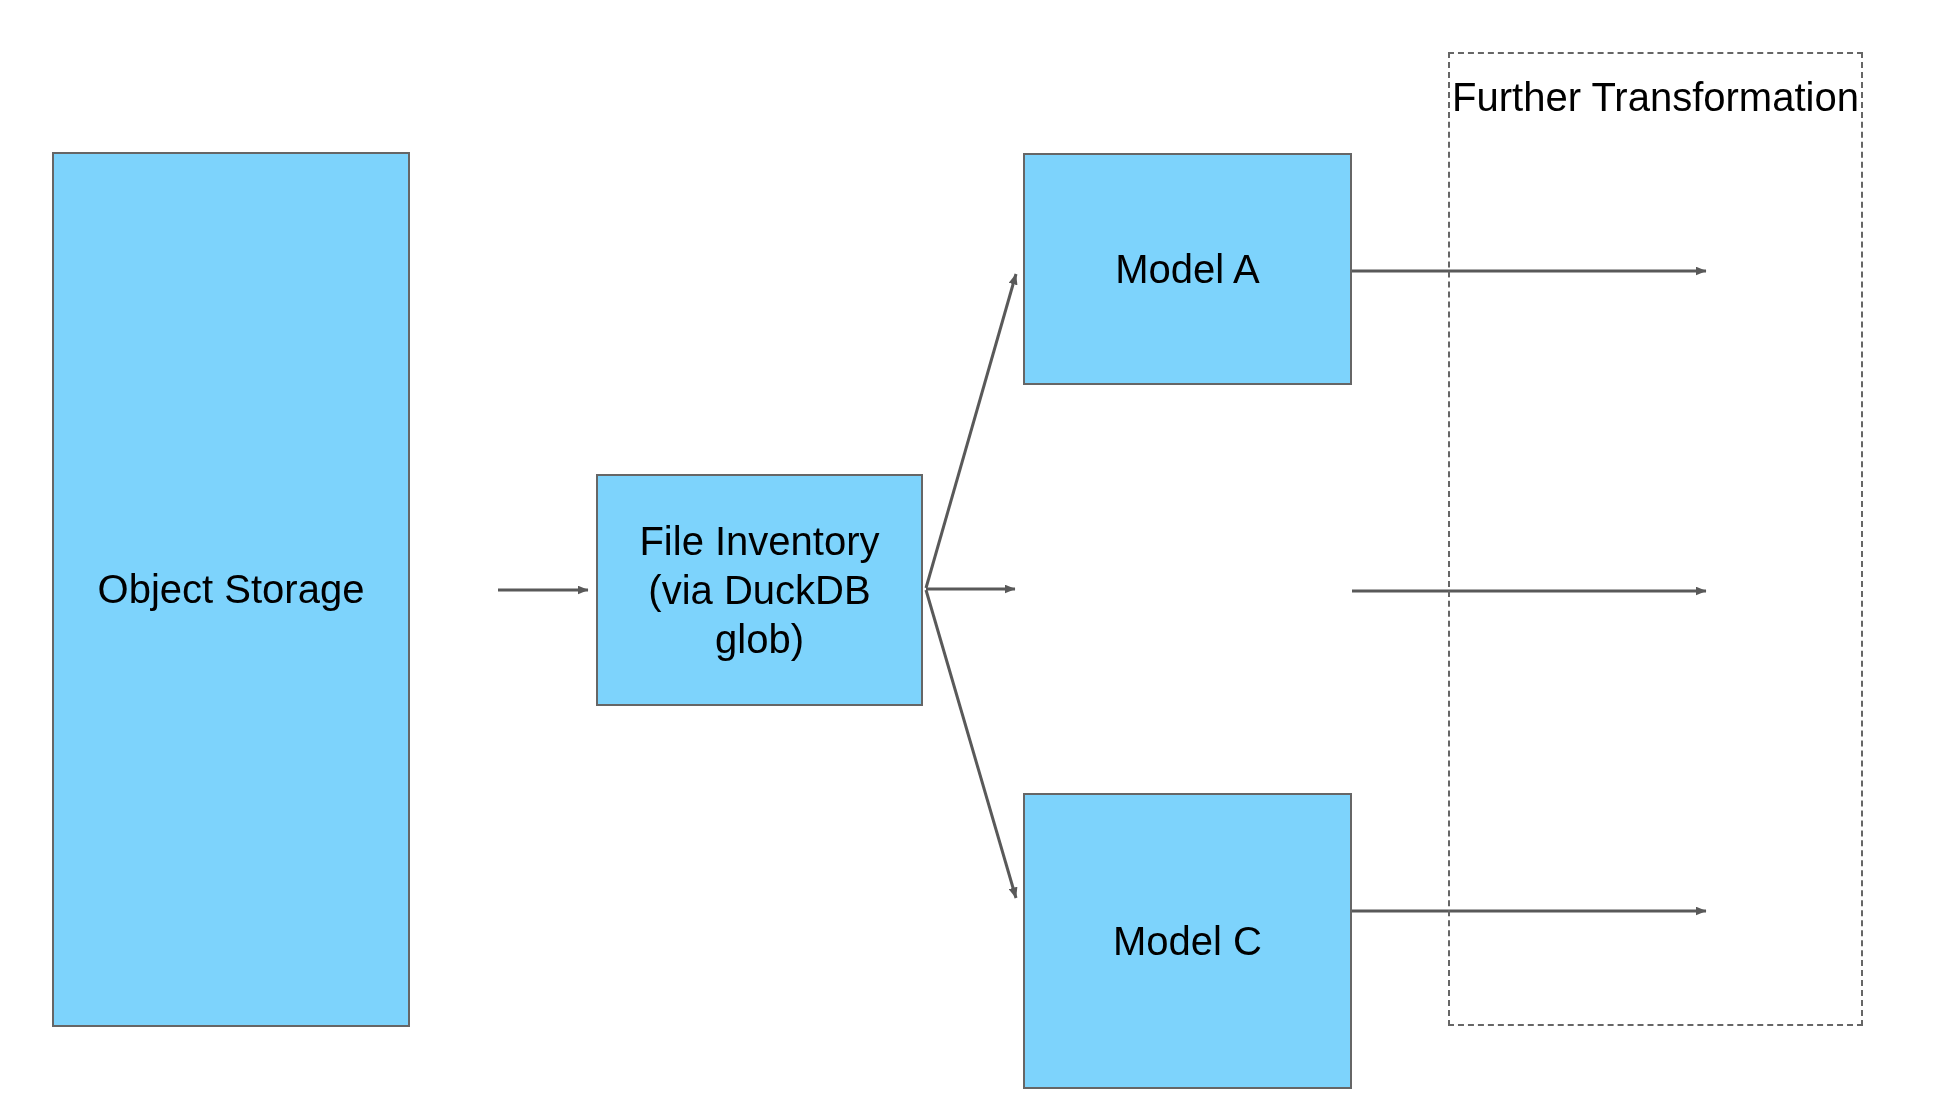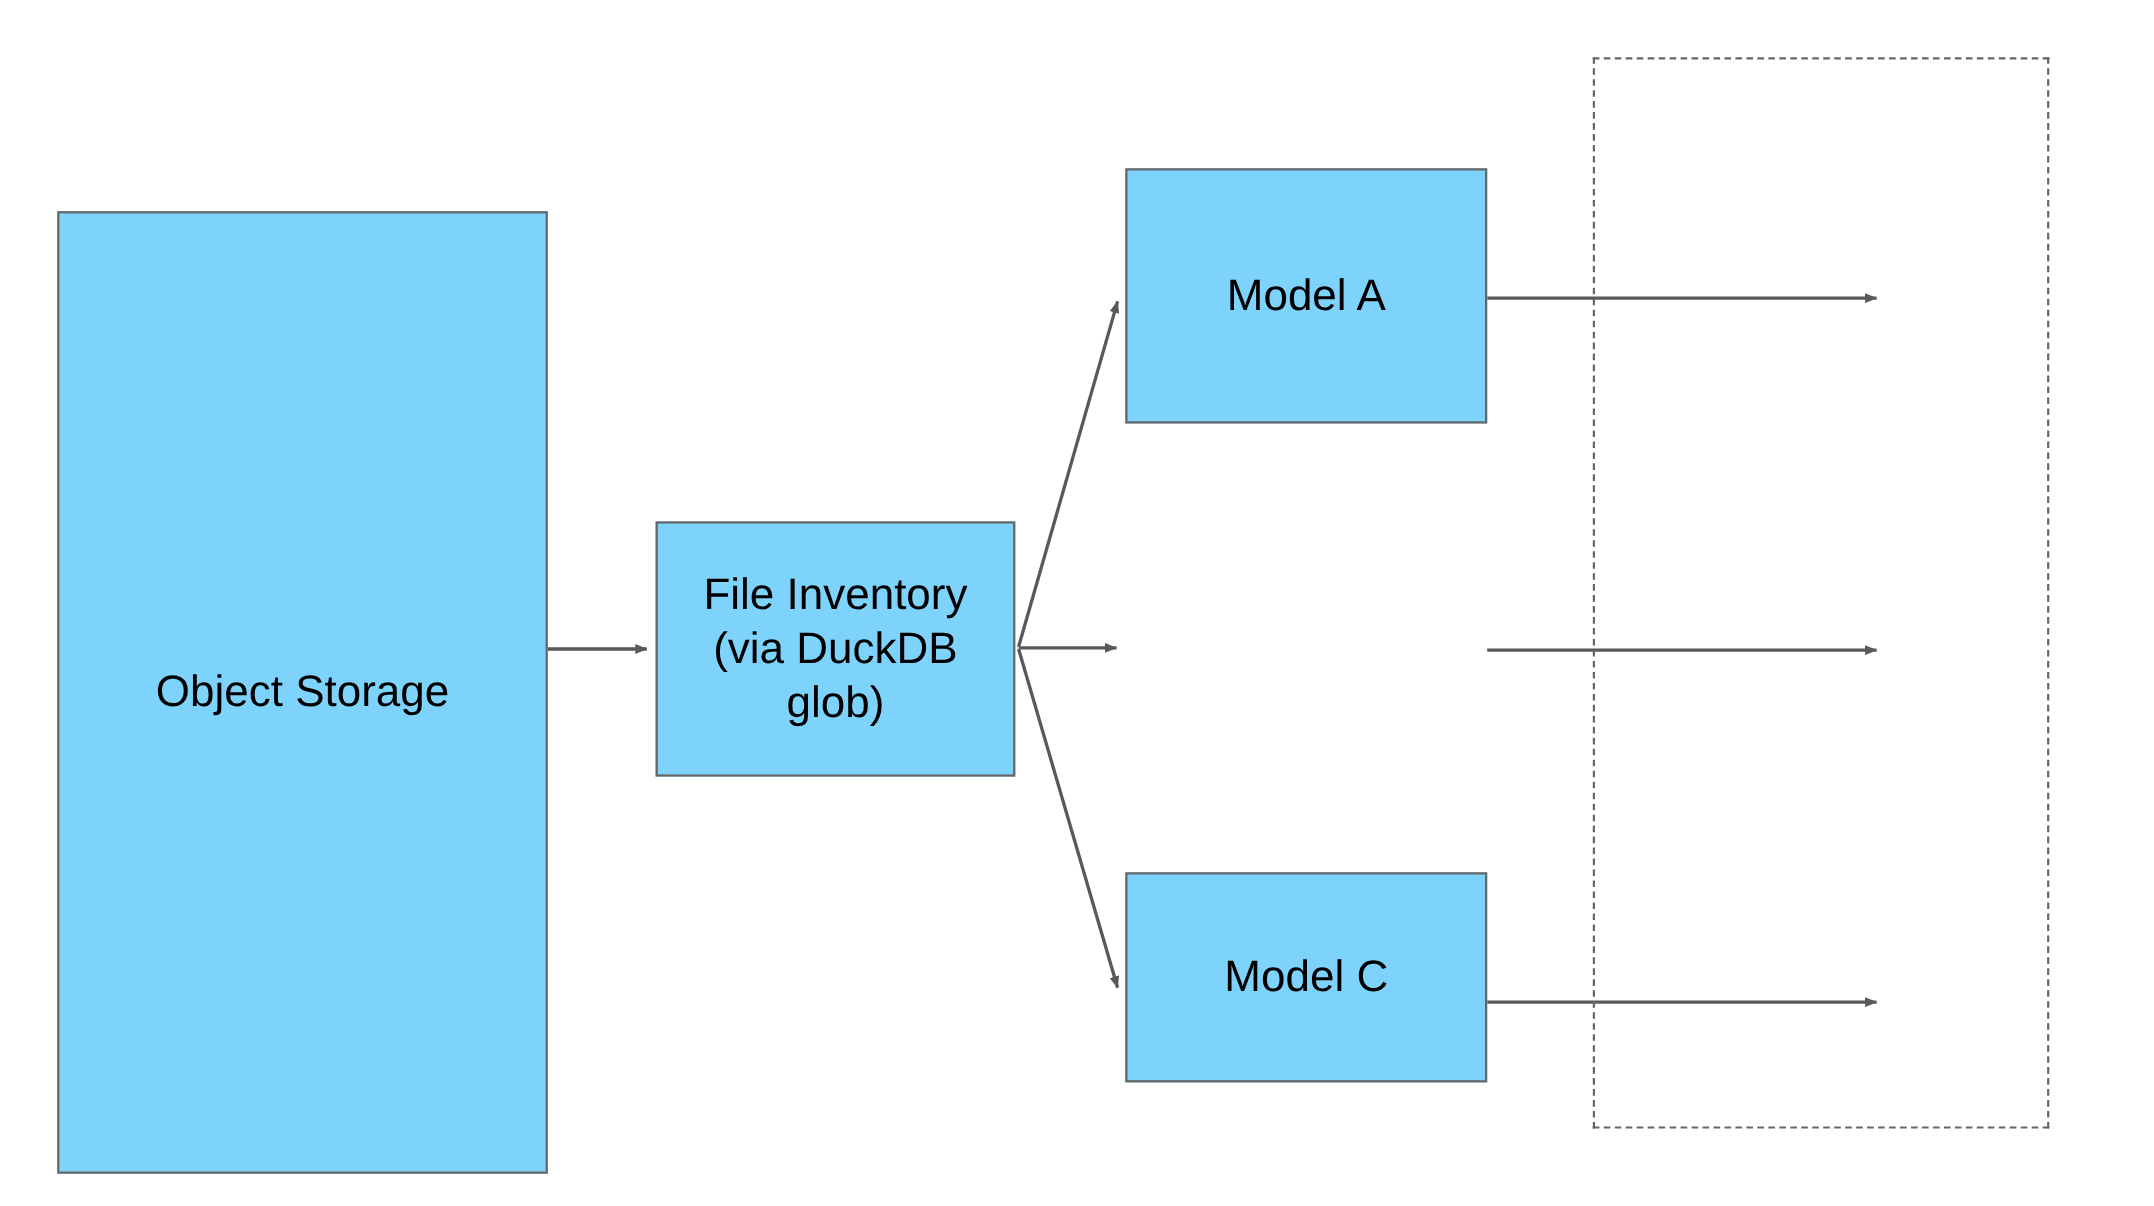--- a/index.html
+++ b/index.html
@@ -51,23 +51,22 @@
     font-size: 40px;
     line-height: 46px;
     font-family: "Liberation Sans", sans-serif;
     white-space: nowrap;
     text-align: center;
   }
   
   #node-object-storage {
     left: 52px;
     top: 152px;
-    width: 446px;
+    width: 358px;
     height: 875px;
-    margin-top: 40px;
   }
   
   #node-file-inventory {
     left: 596px;
     top: 474px;
     width: 327px;
     height: 232px;
   }
   
   #node-model-a {
@@ -79,21 +78,21 @@
   #node-model-b {
     left: 1023px;
     top: 473px;
     width: 329px;
     height: 233px;
   }
   #node-model-c {
     left: 1023px;
     top: 793px;
     width: 329px;
-    height: 191px;
+    height: 296px;
     text-align: center;
   }
   
   #group-further-transformation {
     left: 1448px;
     top: 52px;
     width: 415px;
     height: 974px;
   }
   #label-further-transformation {
@@ -137,20 +136,21 @@
     <g>
       <line x1="1352" y1="591" x2="1706" y2="591" stroke="#595959" stroke-width="3" marker-end="url(#arrowhead)"></line>
     </g>
 
     <g>
       <line x1="1352" y1="911" x2="1706" y2="911" stroke="#595959" stroke-width="3" marker-end="url(#arrowhead)"></line>
     </g>
   </svg>
 
   <div class="group-box" id="group-further-transformation"></div>
+  <div class="group-label" id="label-further-transformation">Further Transformation</div>
 
   <div class="node-box" id="node-object-storage">Object Storage</div>
 
   <div class="node-box" id="node-file-inventory">File Inventory
 (via DuckDB
 glob)</div>
 
   <div class="node-box" id="node-model-a">Model A</div>
 
 

